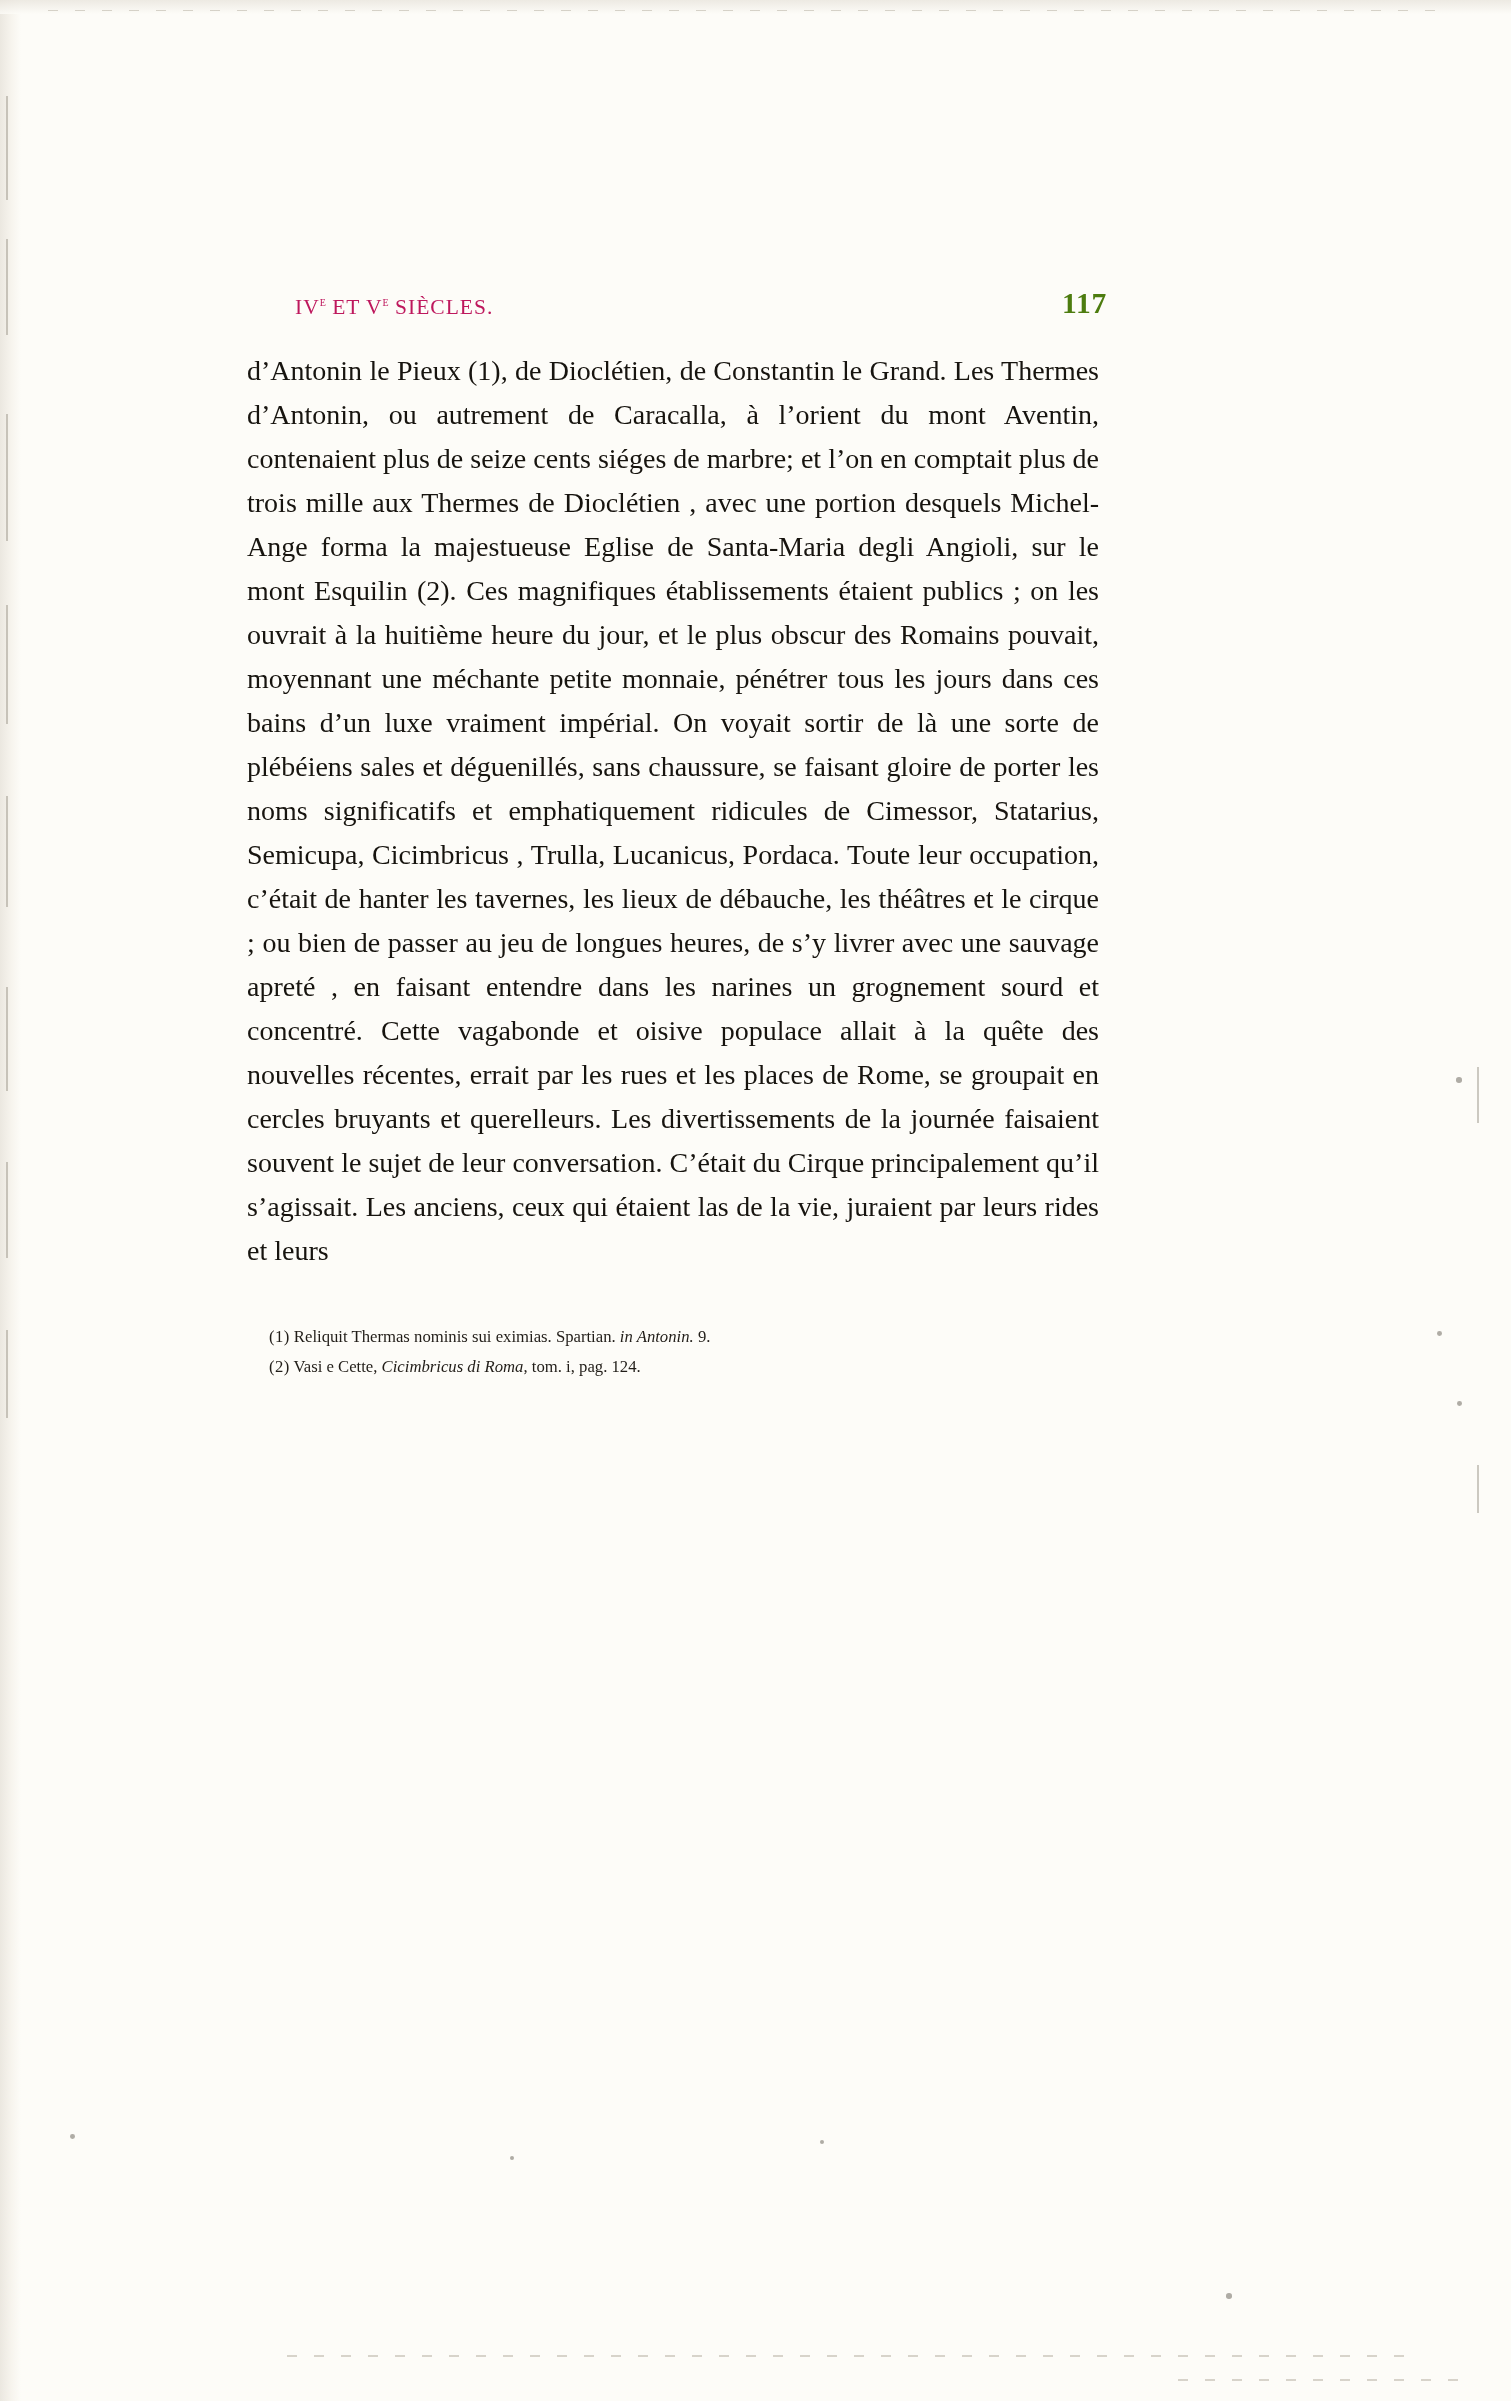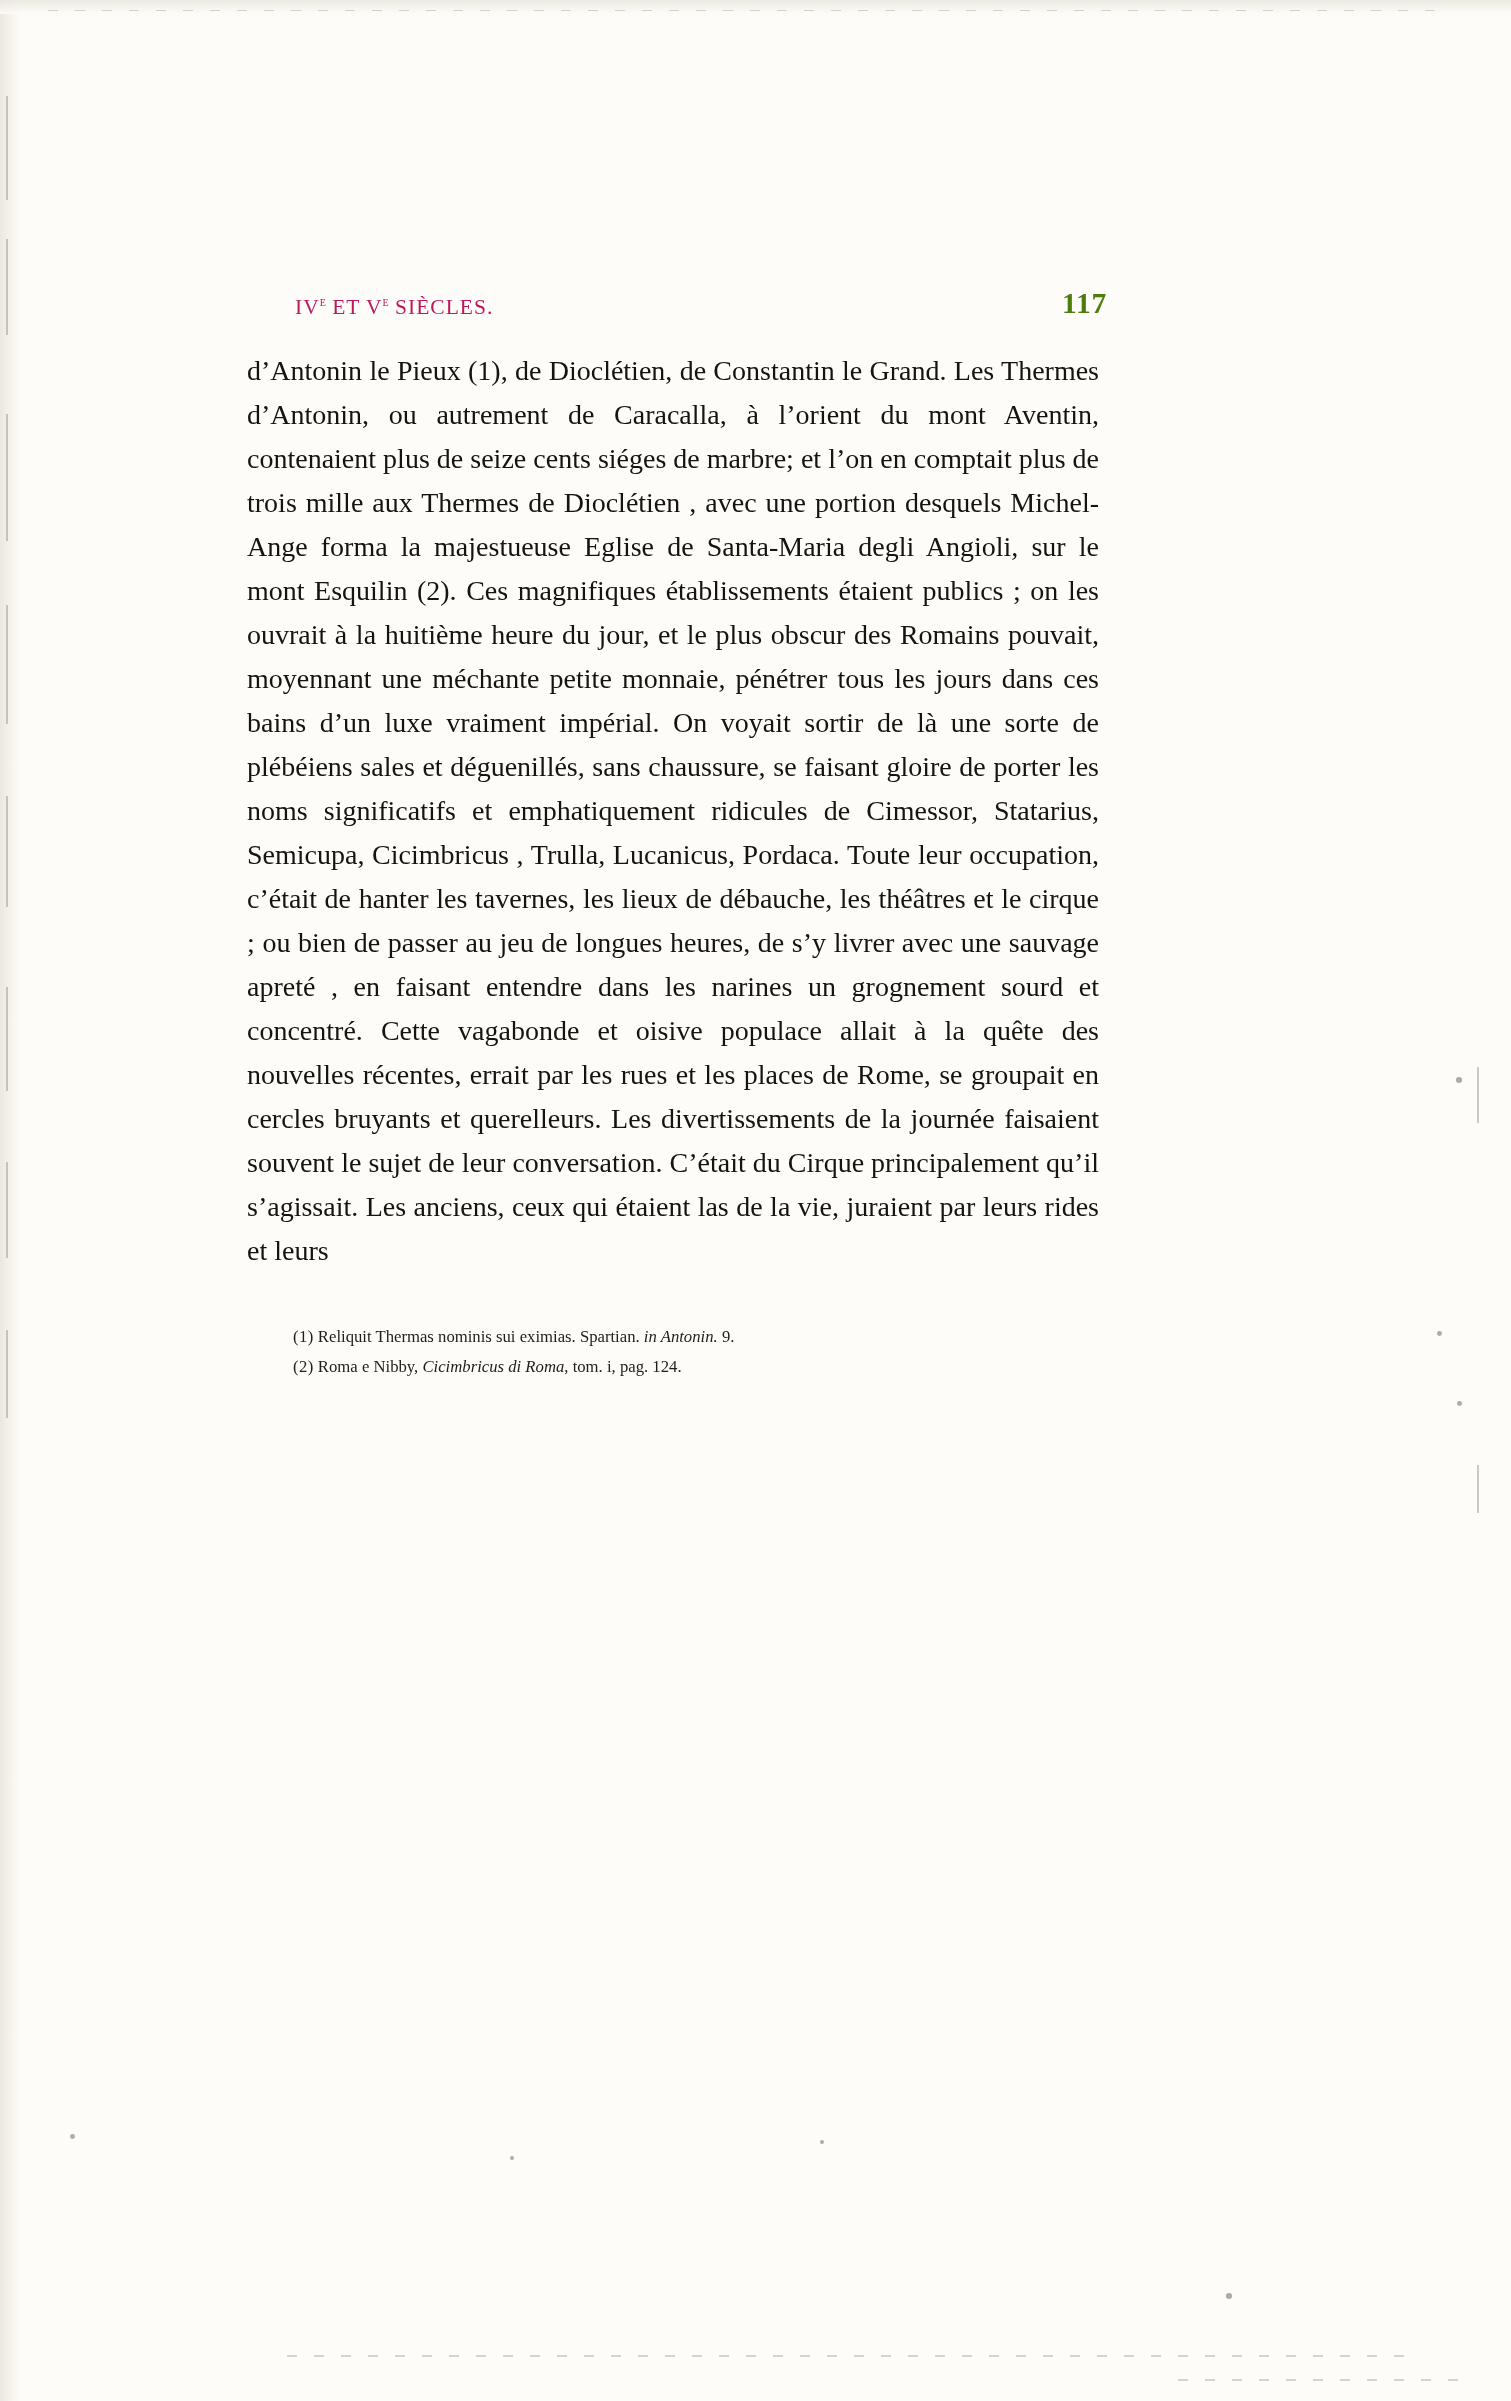--- a/index.html
+++ b/index.html
@@ -103,21 +103,20 @@
   .notes {
     margin-top: 49px;
     font-size: 16.7px;
     line-height: 30px;
     color: #211d18;
     padding-left: 38px;
   }
   .notes .note {
     white-space: nowrap;
     font-variant: normal;
-    margin-left: 24px;
   }
   .notes .num {
     letter-spacing: 0.4px;
   }
   .notes i {
     font-style: italic;
   }
 </style>
 </head>
 <body>
@@ -159,19 +158,19 @@
 
     <div class="body-text">
       <p>d’Antonin le Pieux (1), de Dioclétien, de Constantin le Grand. Les Thermes d’Antonin, ou autrement de Caracalla, à l’orient du mont Aventin, contenaient plus de seize cents siéges de marbre; et l’on en comptait plus de trois mille aux Thermes de Dioclétien , avec une portion desquels Michel-Ange forma la majestueuse Eglise de Santa-Maria degli Angioli, sur le mont Esquilin (2). Ces magnifiques établissements étaient publics ; on les ouvrait à la huitième heure du jour, et le plus obscur des Romains pouvait, moyennant une méchante petite monnaie, pénétrer tous les jours dans ces bains d’un luxe vraiment impérial. On voyait sortir de là une sorte de plébéiens sales et déguenillés, sans chaussure, se faisant gloire de porter les noms significatifs et emphatiquement ridicules de Cimessor, Statarius, Semicupa, Cicimbricus , Trulla, Lucanicus, Pordaca. Toute leur occupation, c’était de hanter les tavernes, les lieux de débauche, les théâtres et le cirque ; ou bien de passer au jeu de longues heures, de s’y livrer avec une sauvage apreté , en faisant entendre dans les narines un grognement sourd et concentré. Cette vagabonde et oisive populace allait à la quête des nouvelles récentes, errait par les rues et les places de Rome, se groupait en cercles bruyants et querelleurs. Les divertissements de la journée faisaient souvent le sujet de leur conversation. C’était du Cirque principalement qu’il s’agissait. Les anciens, ceux qui étaient las de la vie, juraient par leurs rides et leurs</p>
     </div>
 
     <div class="notes">
       <div class="note">
         <span class="num">(1)</span><span> Reliquit Thermas nominis sui eximias. Spartian. </span><i>in Antonin.</i><span> 9.</span>
       </div>
       <div class="note">
-        <span class="num">(2)</span><span> Roma e Nibby, </span><i>Cicimbricus di Roma</i><span>, tom. i, pag. 124.</span>
+        <span class="num">(2)</span><span> Vasi e Cette, </span><i>Cicimbricus di Roma</i><span>, tom. i, pag. 124.</span>
       </div>
     </div>
 
   </div>
 </div>
 
 
 </body></html>

